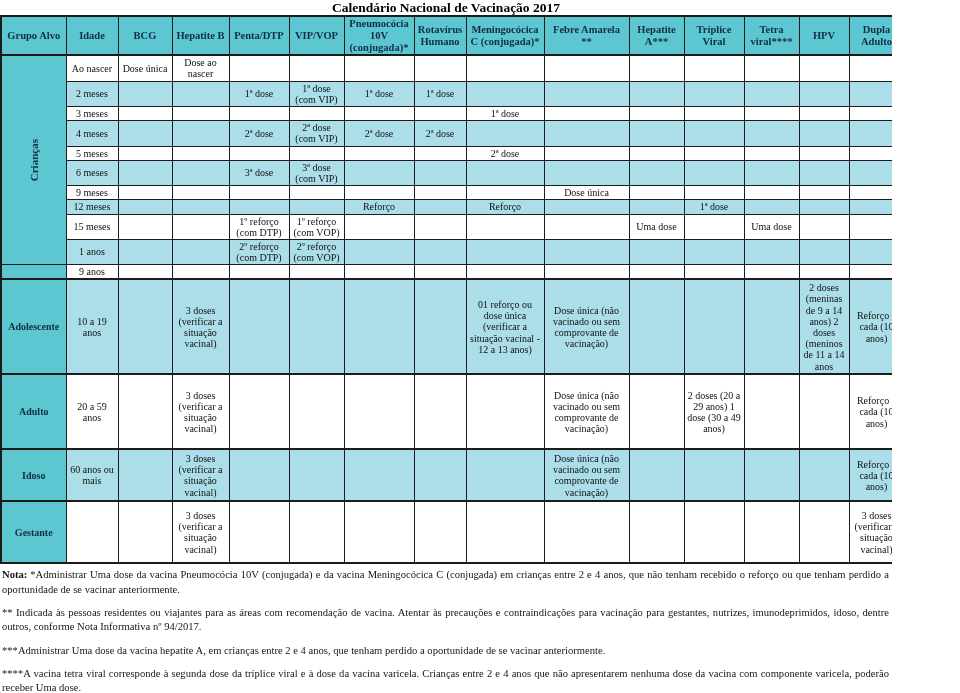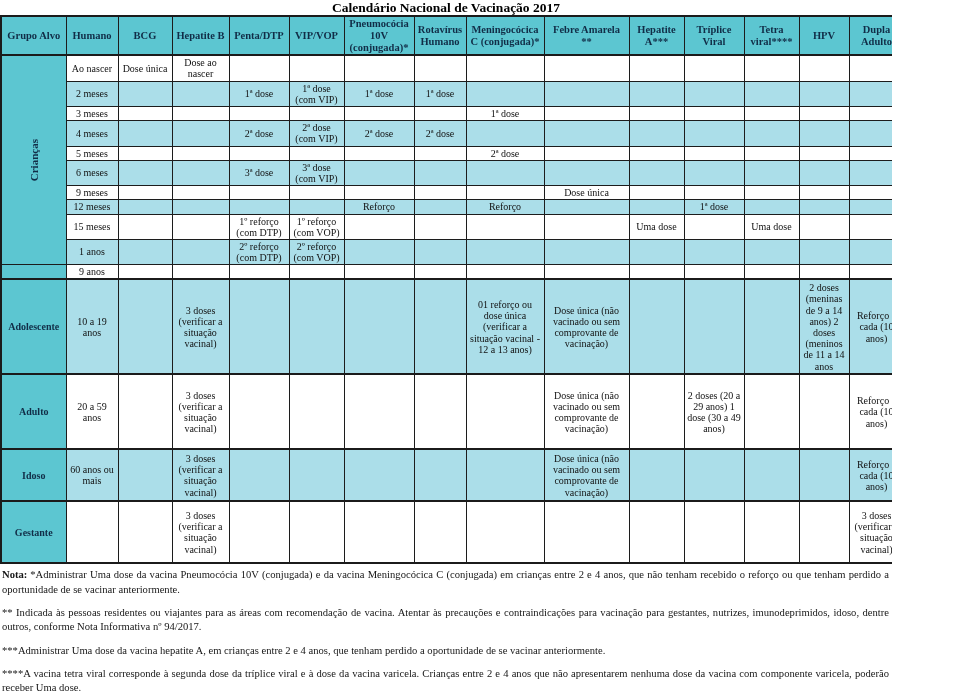--- a/index.html
+++ b/index.html
@@ -94,21 +94,21 @@
         <col style="width:55px">
         <col style="width:60px">
       <col style="width:55px">
         <col style="width:50px">
         <col style="width:55px">
         <col style="width:57px">
     </colgroup>
     <thead>
       <tr>
         <th>Grupo Alvo</th>
-        <th>Humano</th>
+        <th>Idade</th>
         <th>BCG</th>
         <th>Hepatite B</th>
         <th>Penta/DTP</th>
         <th>VIP/VOP</th>
         <th>Pneumocócia 10V (conjugada)*</th>
         <th>Rotavírus Humano</th>
         <th>Meningocócica C (conjugada)*</th>
         <th>Febre Amarela **</th>
         <th>Hepatite A***</th>
         <th>Tríplice Viral</th>

